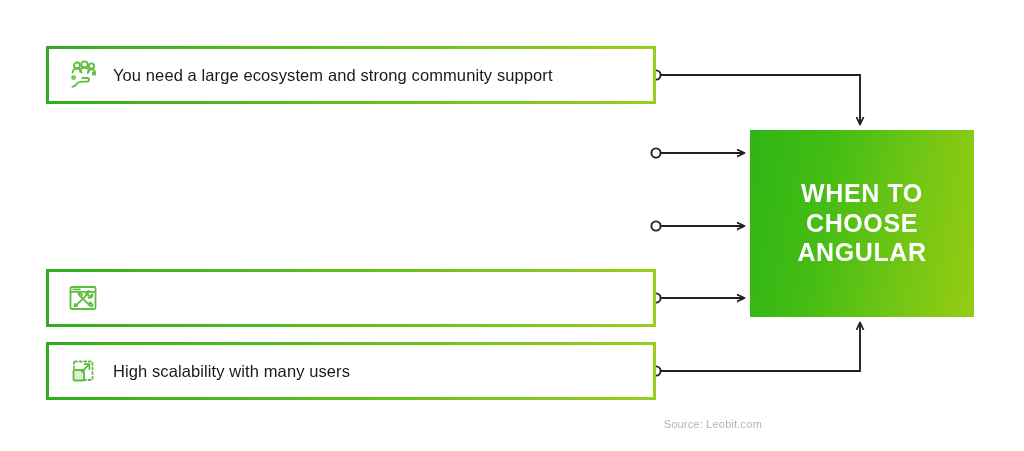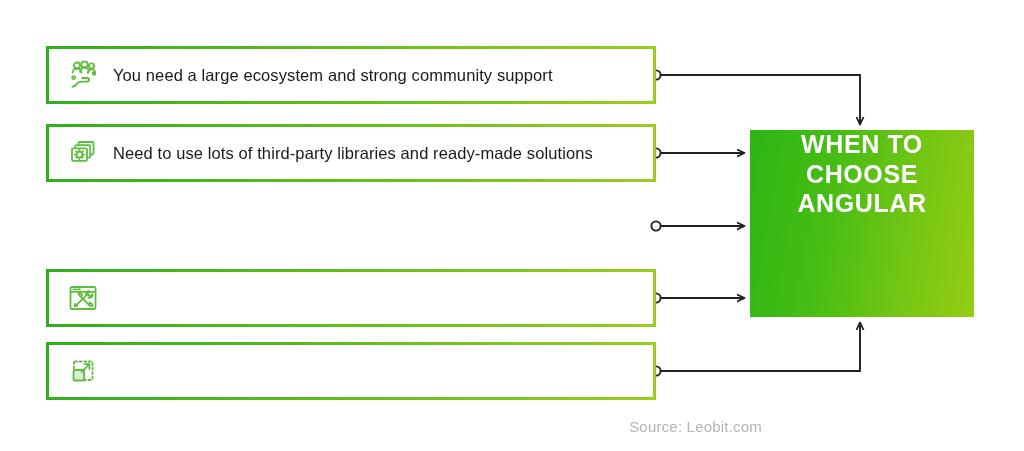--- a/index.html
+++ b/index.html
@@ -84,40 +84,40 @@
   
   #callout {
     position: absolute;
     left: 750px;
     top: 130px;
     width: 224px;
     height: 187px;
     background: linear-gradient(100deg, #2DB514 0%, #46BD14 35%, #74C614 70%, #96CC13 100%);
     z-index: 2;
     display: flex;
-    align-items: flex-start;
+    align-items: center;
     justify-content: center;
   }
   #callout-title {
     color: #ffffff;
     font-size: 25px;
     font-weight: 900;
     line-height: 1.18;
     text-align: center;
     letter-spacing: 0.6px;
     text-transform: uppercase;
     white-space: pre-line;
   }
 
   
   #source {
     position: absolute;
     right: 50px;
     top: 418px;
-    font-size: 15px;
+    font-size: 11px;
     color: #b4b4b4;
     letter-spacing: 0.2px;
     z-index: 2;
   }
 </style>
 </head>
 <body>
 
 <div id="canvas">
 
@@ -170,37 +170,20 @@
             <path d="M9.5 27.2c1.6-2.3 4-3.6 6.9-3.6h4.2c1.3 0 2.4-.8 2.4-1.9"></path>
             <path d="M23 21.7c0-1-.9-1.7-2-1.7h-4.7"></path>
             <path d="M9.6 27.3c-1 .8-2 1.3-3.2 1.5"></path>
           </svg>
         </span>
         <span class="card-label">You need a large ecosystem and strong community support</span>
       </div>
     </div>
   </div>
 
-  <div class="card" style="top:124px">
-    <div class="card-border">
-      <div class="card-inner">
-        <span class="card-icon">
-          <svg width="34" height="34" viewBox="0 0 34 34" fill="none" stroke="#5CBE3C" stroke-width="1.8" stroke-linecap="round" stroke-linejoin="round">
-            <rect x="12.5" y="6" width="15" height="12.5" rx="1.2"></rect>
-            <rect x="9.2" y="9.2" width="15" height="12.5" rx="1.2" fill="#ffffff"></rect>
-            <rect x="6" y="12.4" width="15" height="12.5" rx="1.2" fill="#ffffff"></rect>
-            <circle cx="13.5" cy="18.6" r="3"></circle>
-            <path d="M13.5 13.9v1.4M13.5 21.9v1.4M8.8 18.6h1.5M16.7 18.6h1.5
-                     M10.2 15.3l1.1 1.1M15.7 20.8l1.1 1.1M16.8 15.3l-1.1 1.1M11.3 20.8l-1.1 1.1"></path>
-          </svg>
-        </span>
-        <span class="card-label">Need to use lots of third-party libraries and ready-made solutions</span>
-      </div>
-    </div>
-  </div>
 
 
   <div class="card" style="top:269px">
     <div class="card-border">
       <div class="card-inner">
         <span class="card-icon">
           <svg width="34" height="34" viewBox="0 0 34 34" fill="none" stroke="#5CBE3C" stroke-width="1.8" stroke-linecap="round" stroke-linejoin="round">
             <rect x="4.5" y="6" width="25" height="22" rx="1.4"></rect>
             <path d="M4.5 10.8h25"></path>
             <path d="M7.3 8.4h1.3M9.9 8.4h1.3M12.5 8.4h1.3"></path>
@@ -220,20 +203,21 @@
     <div class="card-border">
       <div class="card-inner">
         <span class="card-icon">
           <svg width="34" height="34" viewBox="0 0 34 34" fill="none" stroke="#5CBE3C" stroke-width="1.8" stroke-linecap="round" stroke-linejoin="round">
             <rect x="8" y="7.5" width="18.5" height="18.5" rx="1" stroke-dasharray="2 2.6"></rect>
             <rect x="7.5" y="16" width="10.5" height="10.5" rx="1" fill="#DCEFD2" stroke="#5CBE3C"></rect>
             <path d="M15.8 17.8l7.6-7.6"></path>
             <path d="M18.6 10.2h4.8v4.8"></path>
           </svg>
         </span>
+        <span class="card-label">High scalability with many users</span>
       </div>
     </div>
   </div>
 
   <div id="callout">
     <div id="callout-title">WHEN TO
 CHOOSE
 ANGULAR</div>
   </div>
 

